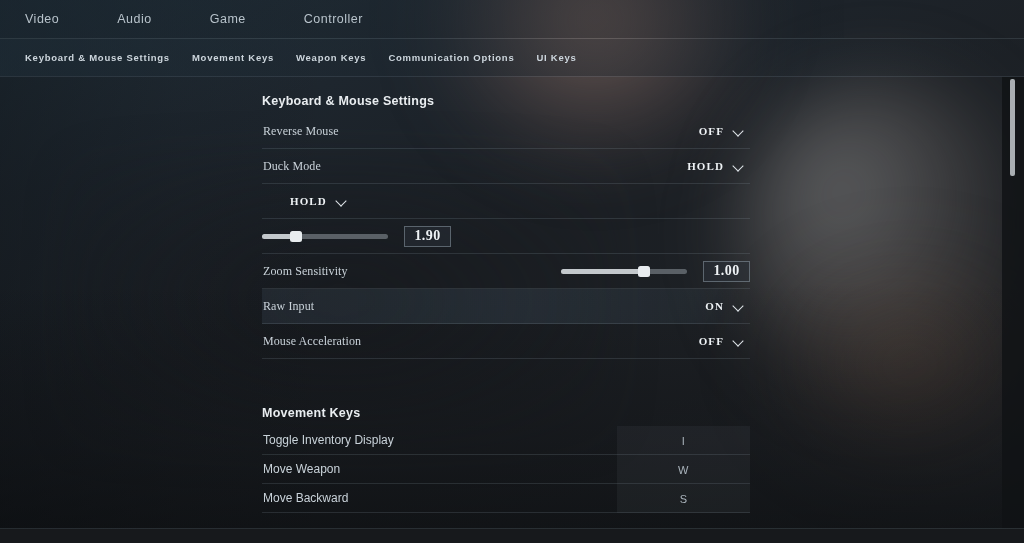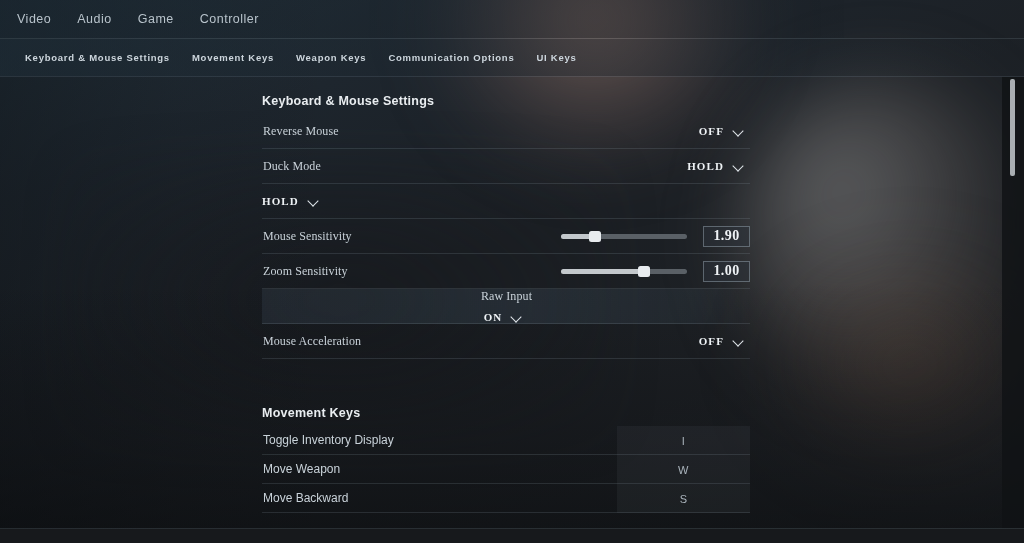--- a/index.html
+++ b/index.html
@@ -61,22 +61,23 @@
   .bg-dark-panel {
     position: absolute; left: 60px; top: 150px; width: 560px; height: 300px;
     background: radial-gradient(ellipse at center, rgba(20,22,26,0.55) 0%, rgba(20,22,26,0.12) 70%, rgba(0,0,0,0) 100%);
     filter: blur(20px);
   }
 
   
   .topnav {
     position: absolute; left: 0; top: 0; width: 844px; height: 38px;
     display: flex; align-items: center;
-    padding-left: 4px;
+    padding-left: 12px;
     background: linear-gradient(90deg, rgba(27,40,50,0.55) 0%, rgba(26,36,44,0.42) 45%, rgba(26,32,38,0.30) 100%);
+    gap: 32px;
   }
   .topnav-item {
     position: relative;
     font-size: 12.5px;
     letter-spacing: 0.5px;
     color: #b8c3cb;
     padding: 0 13px;
     height: 38px;
     display: flex; align-items: center;
     cursor: pointer;
@@ -147,37 +148,37 @@
     height: 35px;
     display: flex;
     align-items: center;
     border-bottom: 1px solid rgba(160,178,192,0.16);
     padding-right: 0;
     font-family: Liberation Serif, serif;
   }
 
   .row.hovered {
     background: linear-gradient(90deg, rgba(96,124,146,0.14) 0%, rgba(96,124,146,0.17) 55%, rgba(96,124,146,0.10) 88%, rgba(96,124,146,0.0) 100%);
-    flex-direction: column;
   }
 
   .row-label {
     font-size: 12px;
     color: #c9d2d9;
     letter-spacing: 0.1px;
     flex: 1;
     padding-left: 1px;
   }
 
   
   .dropdown {
     display: flex; align-items: center;
     gap: 9px;
     padding-right: 6px;
     cursor: pointer;
+    margin-left: 28px;
   }
   .dd-value {
     font-size: 11px;
     font-weight: bold;
     letter-spacing: 1.1px;
     color: #eef2f5;
   }
   .chev {
     width: 11px; height: 11px;
     position: relative;
@@ -334,21 +335,20 @@
               <span class="chev"></span>
             </div>
           </div>
           <div class="row">
             <div class="dropdown">
               <span class="dd-value">HOLD</span>
               <span class="chev"></span>
             </div>
           </div>
           <div class="row">
-            <div class="row-label">Mouse Sensitivity</div>
             <div class="slider-wrap">
               <div class="slider">
                 <div class="slider-fill" style="width: 27%;"></div>
                 <div class="slider-thumb" style="left: 27%;"></div>
               </div>
               <div class="value-box">1.90</div>
             </div>
           </div>
           <div class="row">
             <div class="row-label">Zoom Sensitivity</div>

